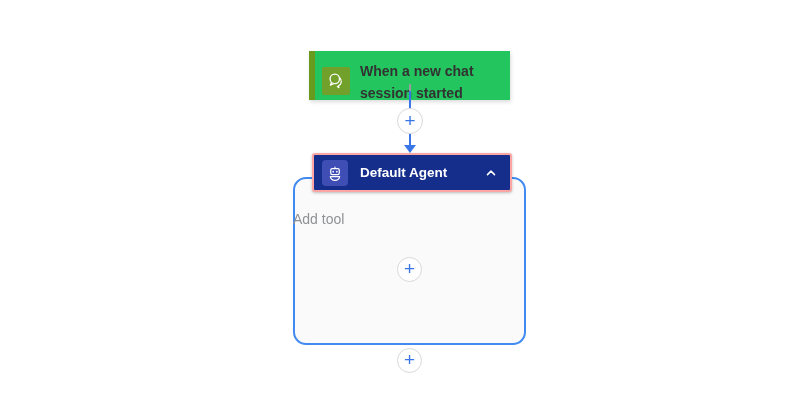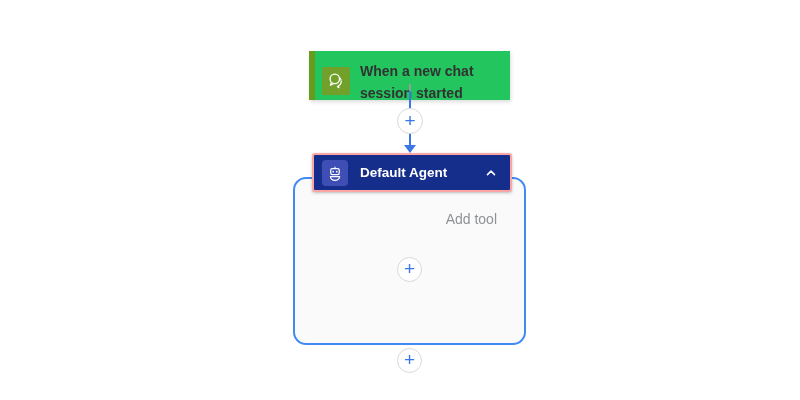--- a/index.html
+++ b/index.html
@@ -55,21 +55,21 @@
   .agent-icon-tile{
     width:26px;height:26px;margin-left:8px;border-radius:4px;background:#3e4eb4;
     display:flex;align-items:center;justify-content:center;flex:0 0 auto;
   }
   .agent-label{
     margin-left:12px;color:#ffffff;font-size:13.5px;font-weight:700;flex:1 1 auto;
     white-space:nowrap;overflow:hidden;
   }
   .agent-chevron{margin-right:12px;display:flex;align-items:center;cursor:pointer;}
   .add-tool-label{
-    position:absolute;left:293px;top:211px;width:204px;text-align:right;
+    position:absolute;left:293px;top:211px;width:204px;text-align:left;
     font-size:14px;color:#8f9295;z-index:2;
   }
 </style>
 </head>
 <body>
 
 <div id="canvas">
 
   <div class="trigger-card">
     <div class="trigger-accent"></div>

